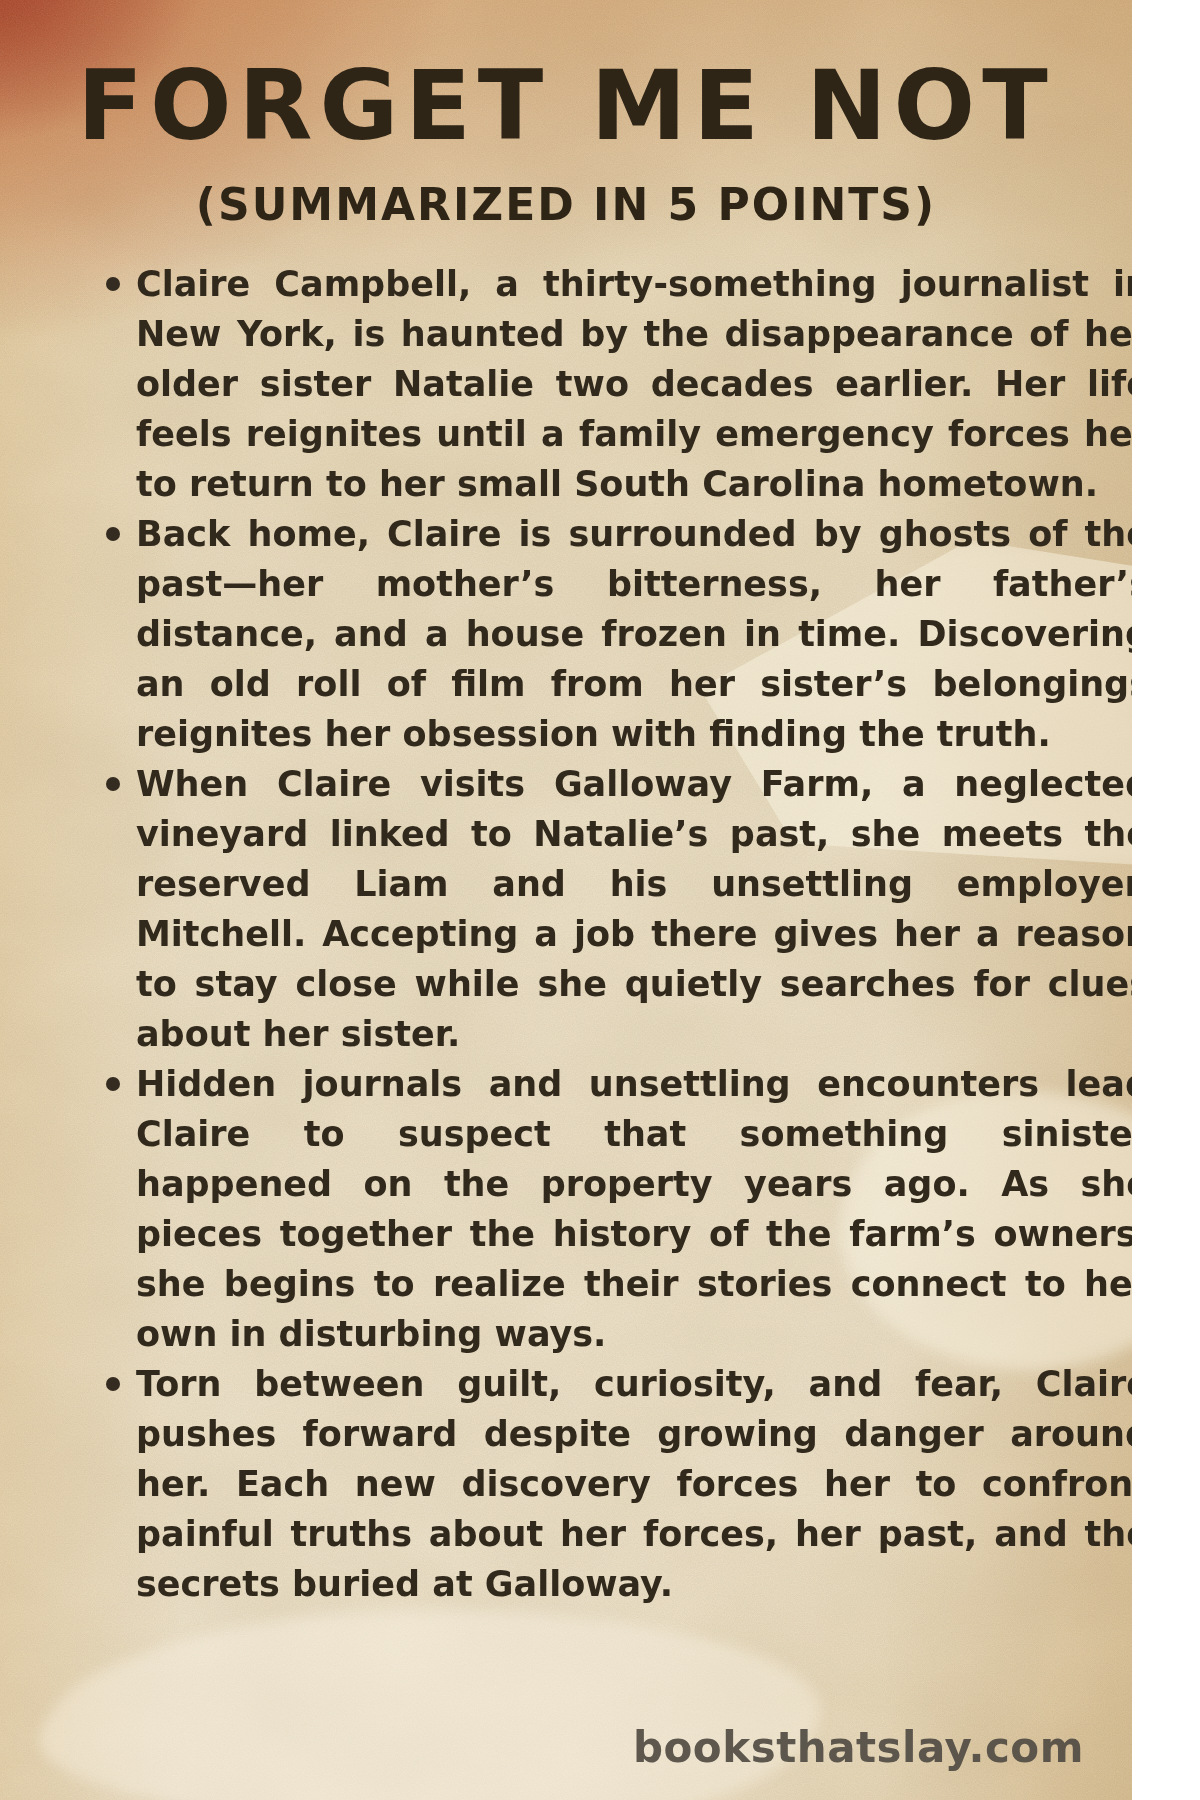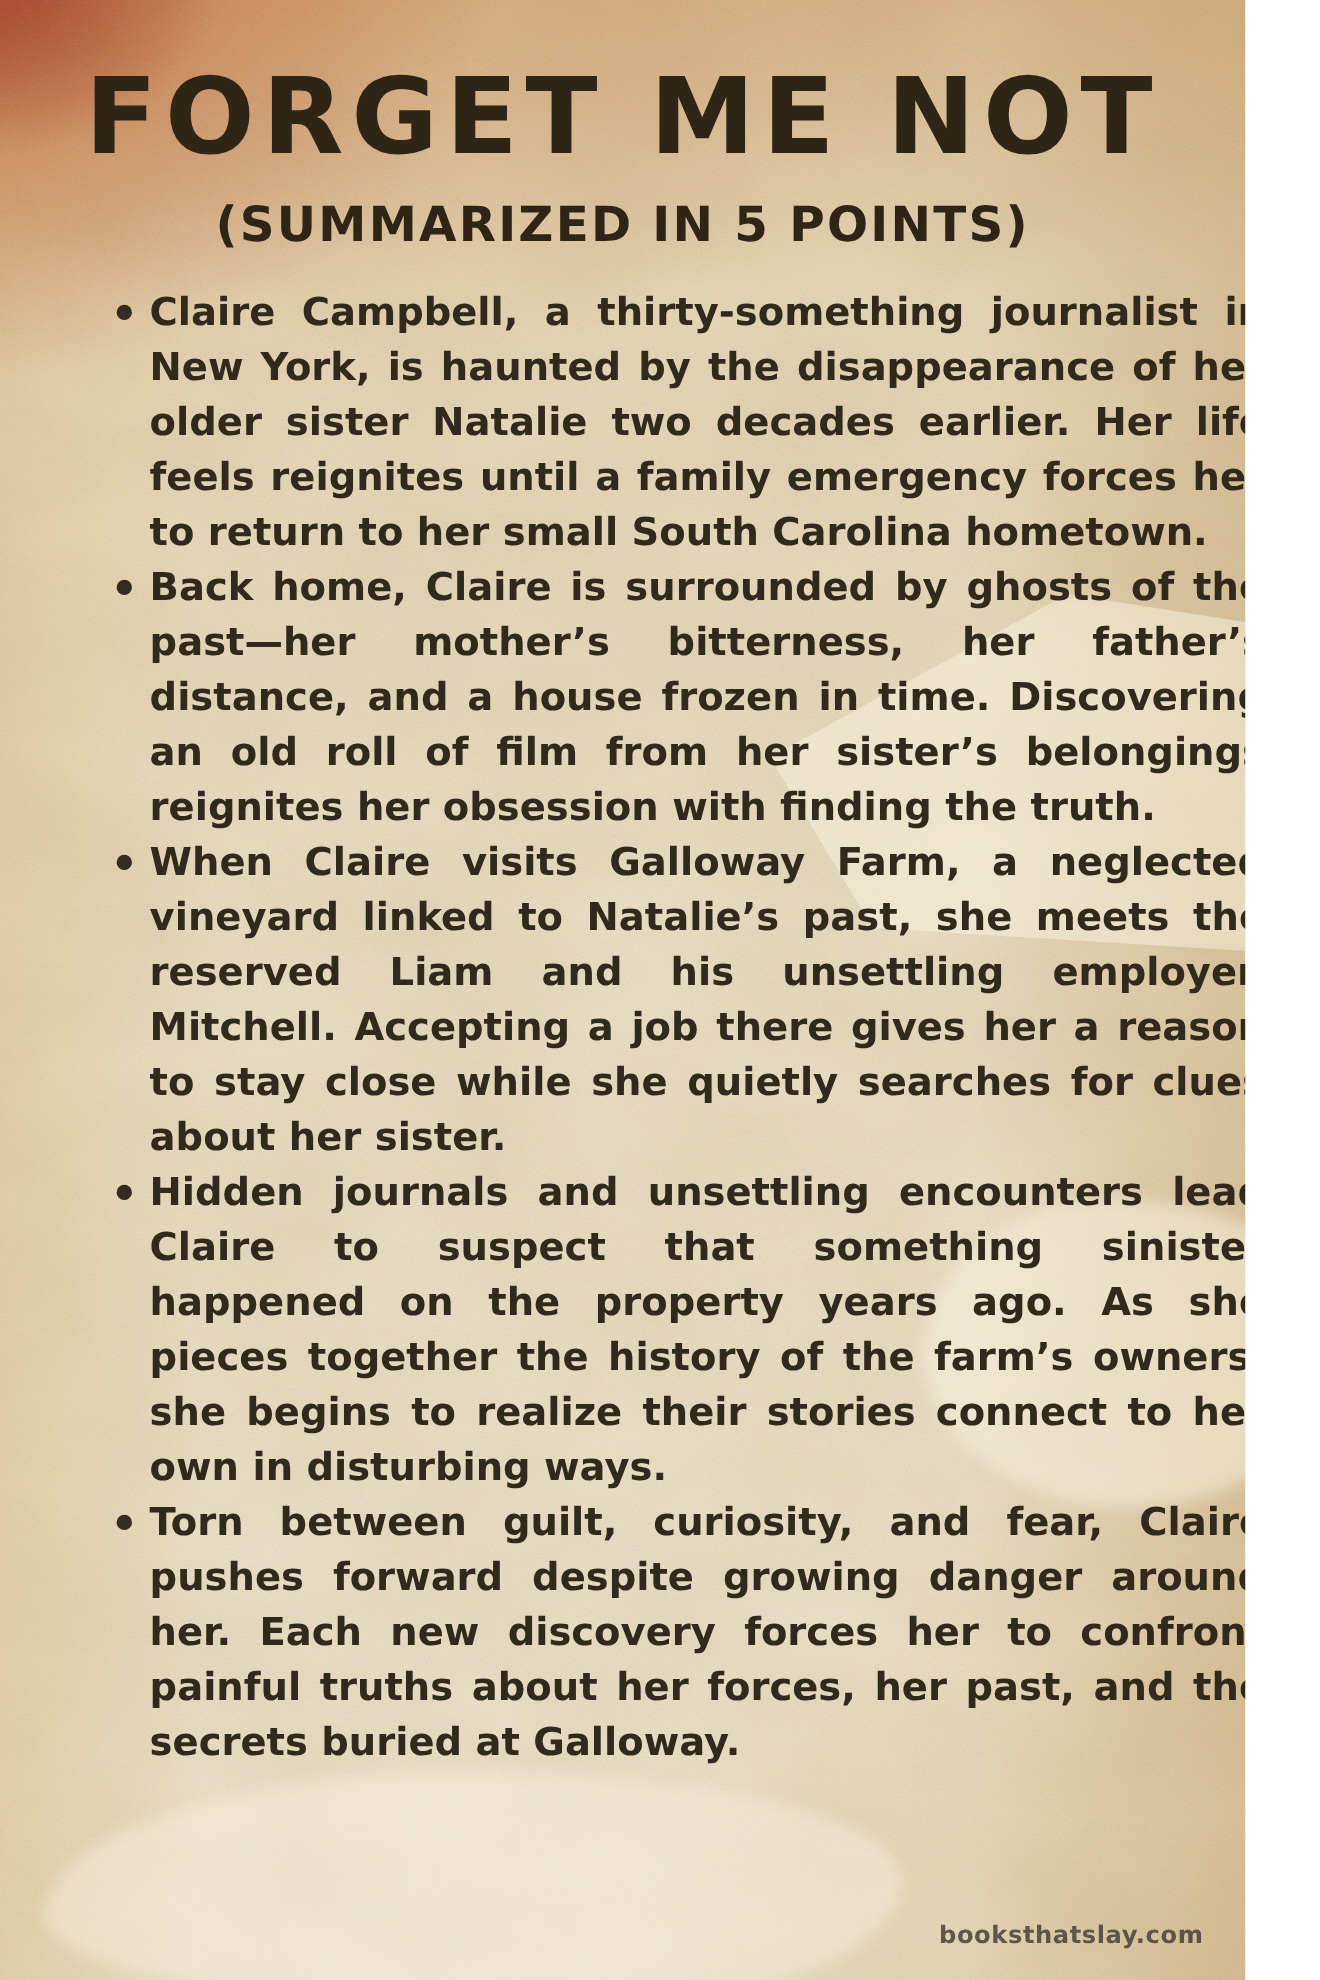--- a/index.html
+++ b/index.html
@@ -54,22 +54,22 @@
     color:#32291d;
     margin:0; padding:0;
   }
   .dot {
     position:absolute; left:-30px; top:18px;
     width:14px; height:14px; border-radius:50%;
     background:#342c20;
   }
 
   .watermark {
-    position:absolute; right:38px; bottom:28px; z-index:4;
-    font-size:22px; font-weight:bold; letter-spacing:0.5px;
+    position:absolute; right:48px; bottom:28px; z-index:4;
+    font-size:42px; font-weight:bold; letter-spacing:0.5px;
     color:#514c44; opacity:0.92;
   }
 </style>
 </head>
 <body>
 
 <div class="poster">
 
   <svg class="texture mottle">
     <filter id="mottle" x="0" y="0" width="100%" height="100%">

